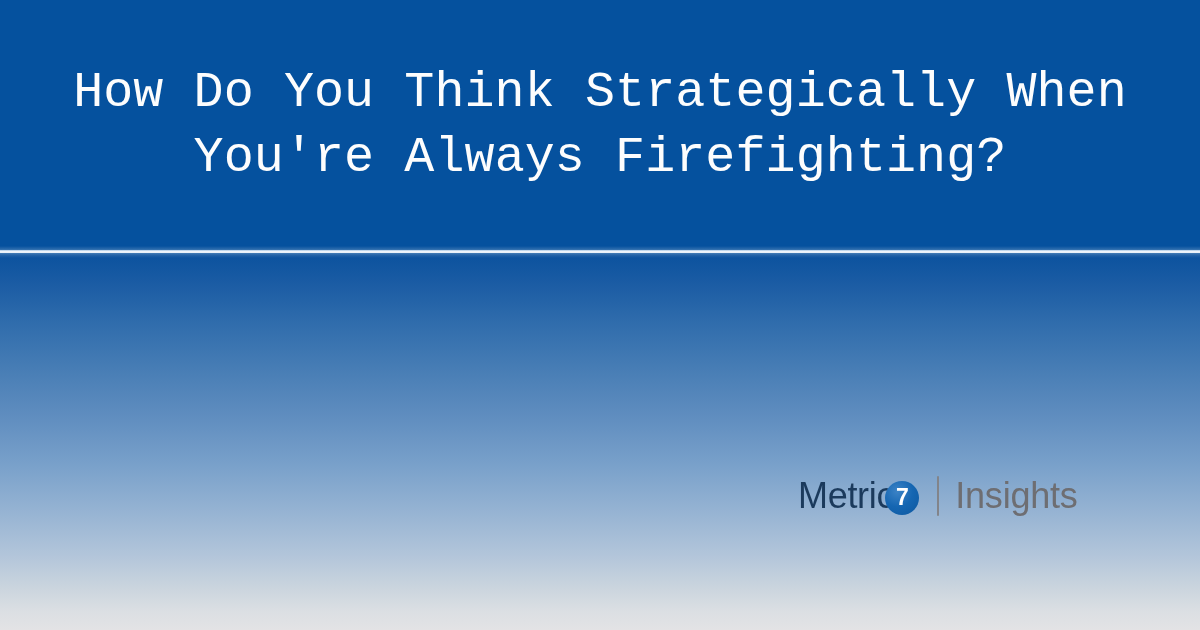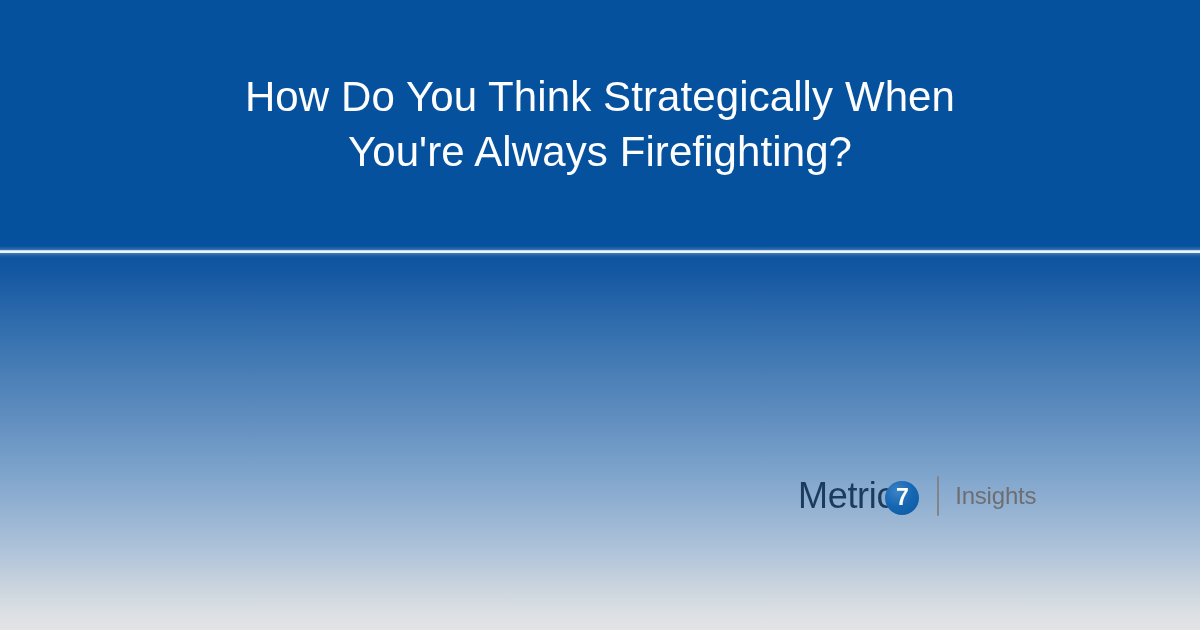--- a/index.html
+++ b/index.html
@@ -96,22 +96,22 @@
     justify-content: center;
   }
 
   .title {
     margin: 0;
     padding: 0 60px;
     width: 100%;
     box-sizing: border-box;
     text-align: center;
     color: #fdfdfd;
-    font-family: Liberation Sans, sans-serif;
-    font-size: 42px;
+    font-family: Liberation Mono, monospace;
+    font-size: 50px;
     font-weight: 400;
     line-height: 1.30;
     letter-spacing: 0.1px;
     white-space: pre-line;
   }
 
   
   .logo {
     position: absolute;
     left: 798px;
@@ -157,21 +157,21 @@
     width: 2px;
     height: 40px;
     margin: 0 16px 0 18px;
     background: #82848a;
     border-radius: 1px;
   }
 
   .logo-insights {
     color: #6e6e72;
     font-family: "Liberation Sans", "DejaVu Sans", sans-serif;
-    font-size: 24px;
+    font-size: 36px;
     font-weight: 400;
     letter-spacing: -0.2px;
     line-height: 1;
   }
 </style>
 </head>
 <body>
 
 <div class="card">
 

